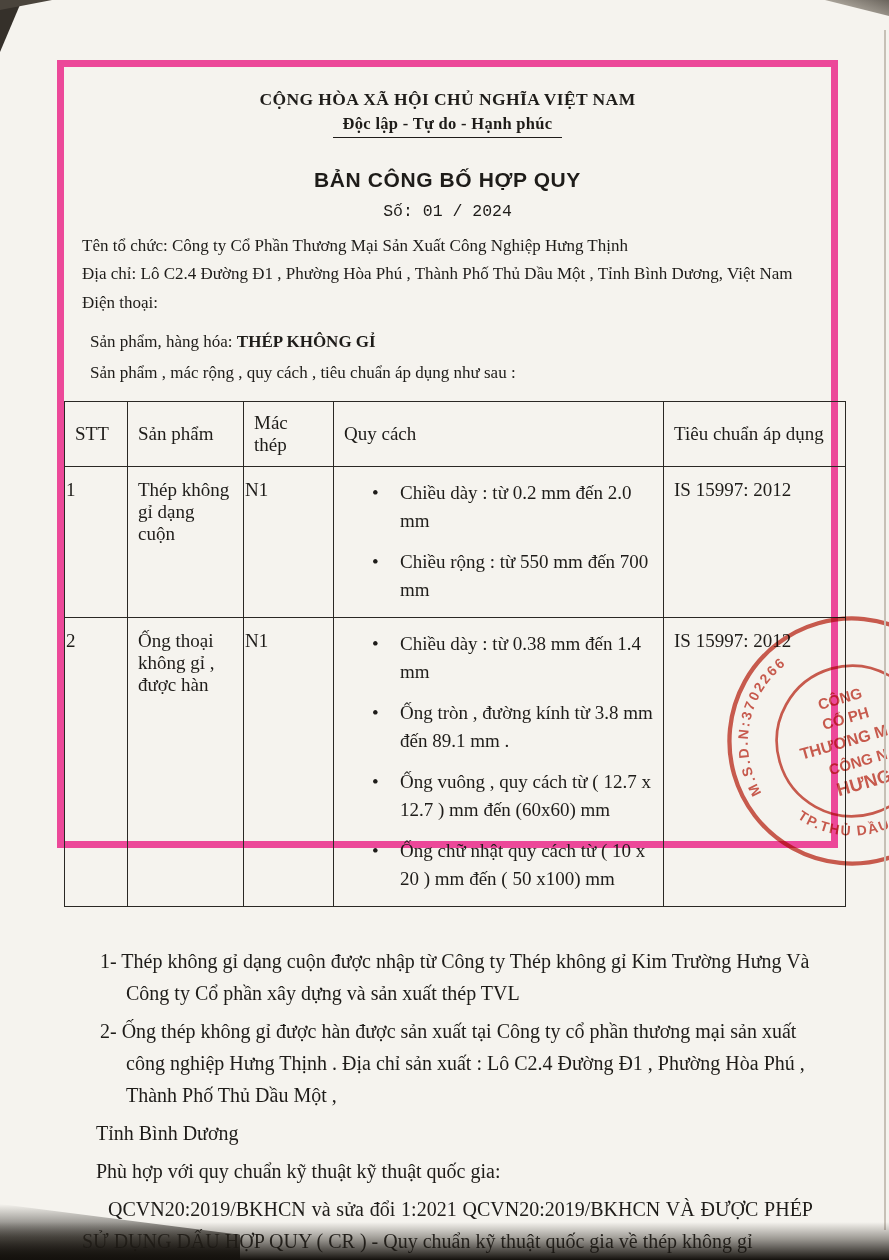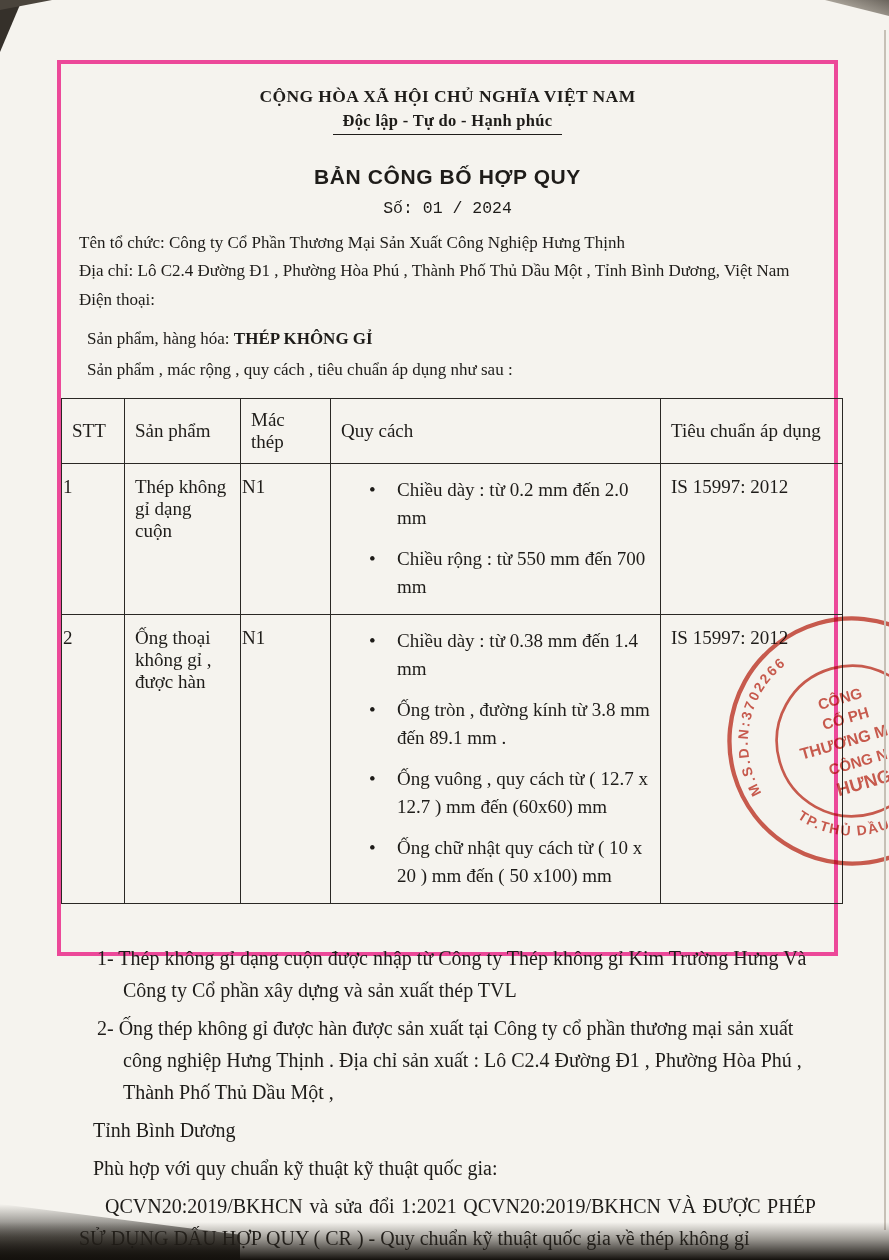--- a/index.html
+++ b/index.html
@@ -3,22 +3,22 @@
 <meta charset="utf-8">
 <style>
   html,body{margin:0;padding:0;}
   body{
     width:889px;height:1260px;position:relative;overflow:hidden;
     background:#f5f3ee;
     font-family:"Liberation Serif","DejaVu Serif",serif;
     color:#1e1c19;
   }
   .page-box{
-    position:absolute;left:57px;top:60px;width:781px;height:896px;
-    border:4px solid #ec4899;background:transparent;box-sizing:border-box;
+    position:absolute;left:57px;top:60px;width:781px;height:788px;
+    border:7px solid #ec4899;background:transparent;box-sizing:border-box;
   }
   .pad{padding:0 18px;}
   .center{text-align:center;}
   .b{font-weight:bold;}
   .nat-title{margin-top:22px;font-size:17.5px;font-weight:bold;letter-spacing:.4px;}
   .motto-wrap{margin-top:4px;}
   .motto{display:inline-block;font-size:16.5px;font-weight:bold;border-bottom:1.5px solid #1f1d1a;padding:0 10px 3px 10px;letter-spacing:.3px;}
   .doc-title{margin-top:30px;font-size:21px;font-weight:bold;font-family:"Liberation Sans","DejaVu Sans",sans-serif;letter-spacing:.6px;}
   .doc-no{margin-top:10px;font-size:16.5px;font-family:Liberation Mono, monospace;}
   .para{font-size:17px;line-height:1.62;margin-top:11px;}

